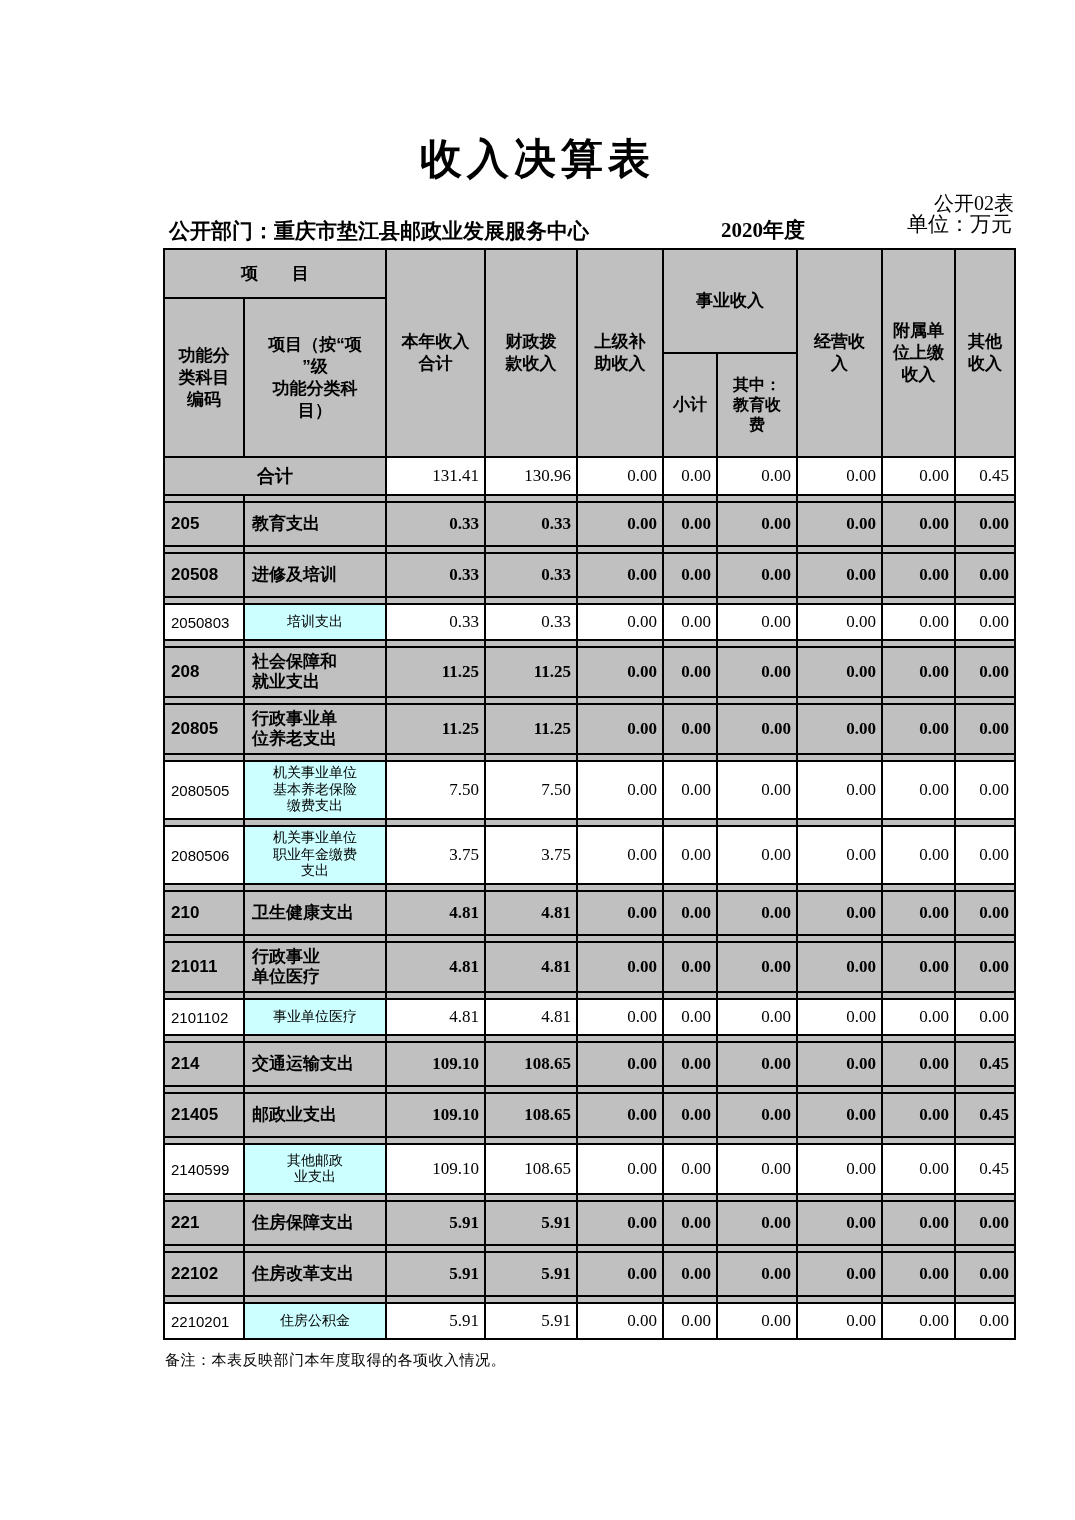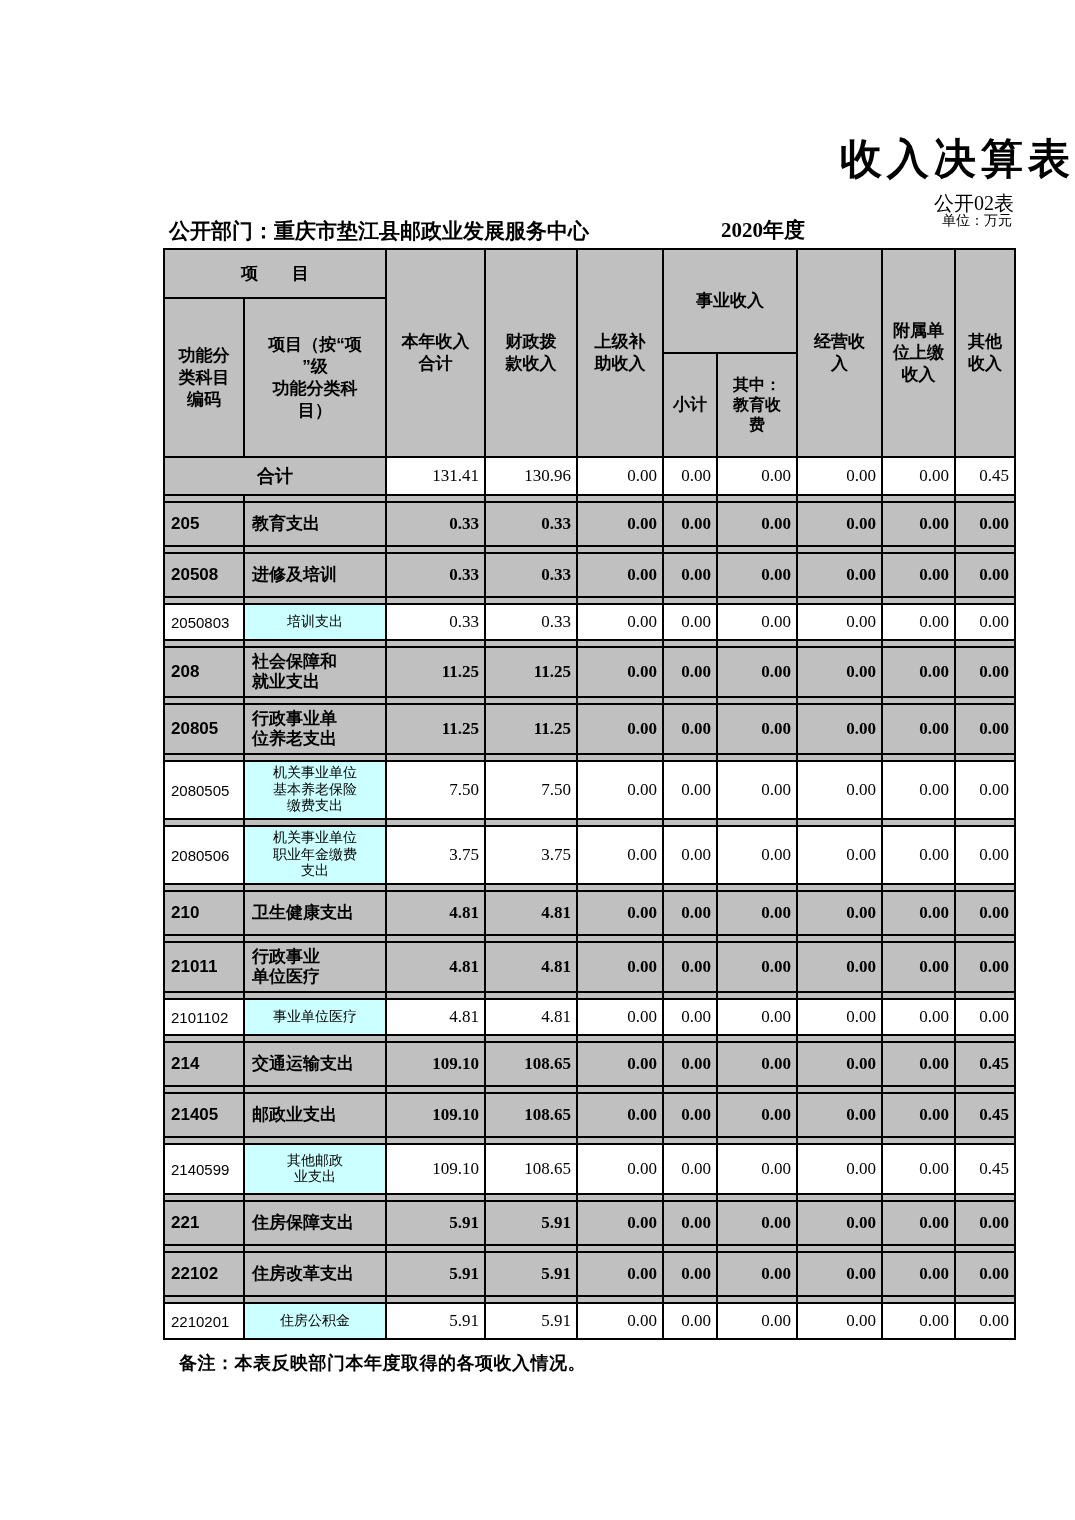--- a/index.html
+++ b/index.html
@@ -11,31 +11,31 @@
   *{box-sizing:border-box;}
   html,body{margin:0;padding:0;}
   body{
     width:1075px;height:1520px;background:var(--paper);color:var(--ink);
     font-family:"Liberation Sans","DejaVu Sans",sans-serif;
     overflow:hidden;position:relative;
   }
   .page{width:851px;margin-left:163px;padding-top:136px;}
 
   .title{
-    width:1075px;margin-left:-163px;text-align:right;
+    width:1075px;margin-left:-163px;text-align:center;
     font-size:42px;font-weight:bold;letter-spacing:5px;line-height:1.1;
   }
   .sheet-label{
     text-align:right;font-size:20px;margin-top:8px;
     font-family:"Liberation Serif","DejaVu Serif",serif;
   }
   .meta{position:relative;height:31px;font-family:"Liberation Serif","DejaVu Serif",serif;}
   .meta .dept{position:absolute;left:6px;bottom:3px;font-size:21px;font-weight:bold;}
   .meta .year{position:absolute;left:558px;bottom:4px;font-size:21px;font-weight:bold;}
-  .meta .unit{position:absolute;right:2px;bottom:18px;font-size:14px;margin-left:46px;}
+  .meta .unit{position:absolute;right:2px;bottom:10px;font-size:21px;margin-left:46px;}
 
   table{
     border-collapse:collapse;table-layout:fixed;width:851px;
     background:var(--gray);border:2px solid var(--ink);
   }
   th,td{
     border:2px solid var(--ink);overflow:hidden;
     vertical-align:middle;padding:1px 3px;background:var(--gray);
   }
   th{
@@ -59,21 +59,21 @@
   tr.detail td{background:var(--paper);font-weight:normal;}
   tr.detail td.code{font-size:15px;font-weight:normal;}
   tr.detail td.name{
     background:var(--cyan);text-align:center;padding-left:3px;
     font-family:"Liberation Serif","DejaVu Serif",serif;font-weight:normal;font-size:14px;
   }
   tr.detail td.num{font-weight:normal;}
   tr.total-row td.num{background:var(--paper);font-weight:normal;}
 
   .note{
-    margin-top:11px;margin-left:16px;font-size:18px;font-weight:bold;letter-spacing:0.5px;
+    margin-top:11px;margin-left:2px;font-size:15px;font-weight:normal;letter-spacing:0.5px;
   }
 </style>
 </head>
 <body>
 
 <div class="page">
 
   <div class="title">收入决算表</div>
 
   <div class="sheet-label">公开02表</div>

